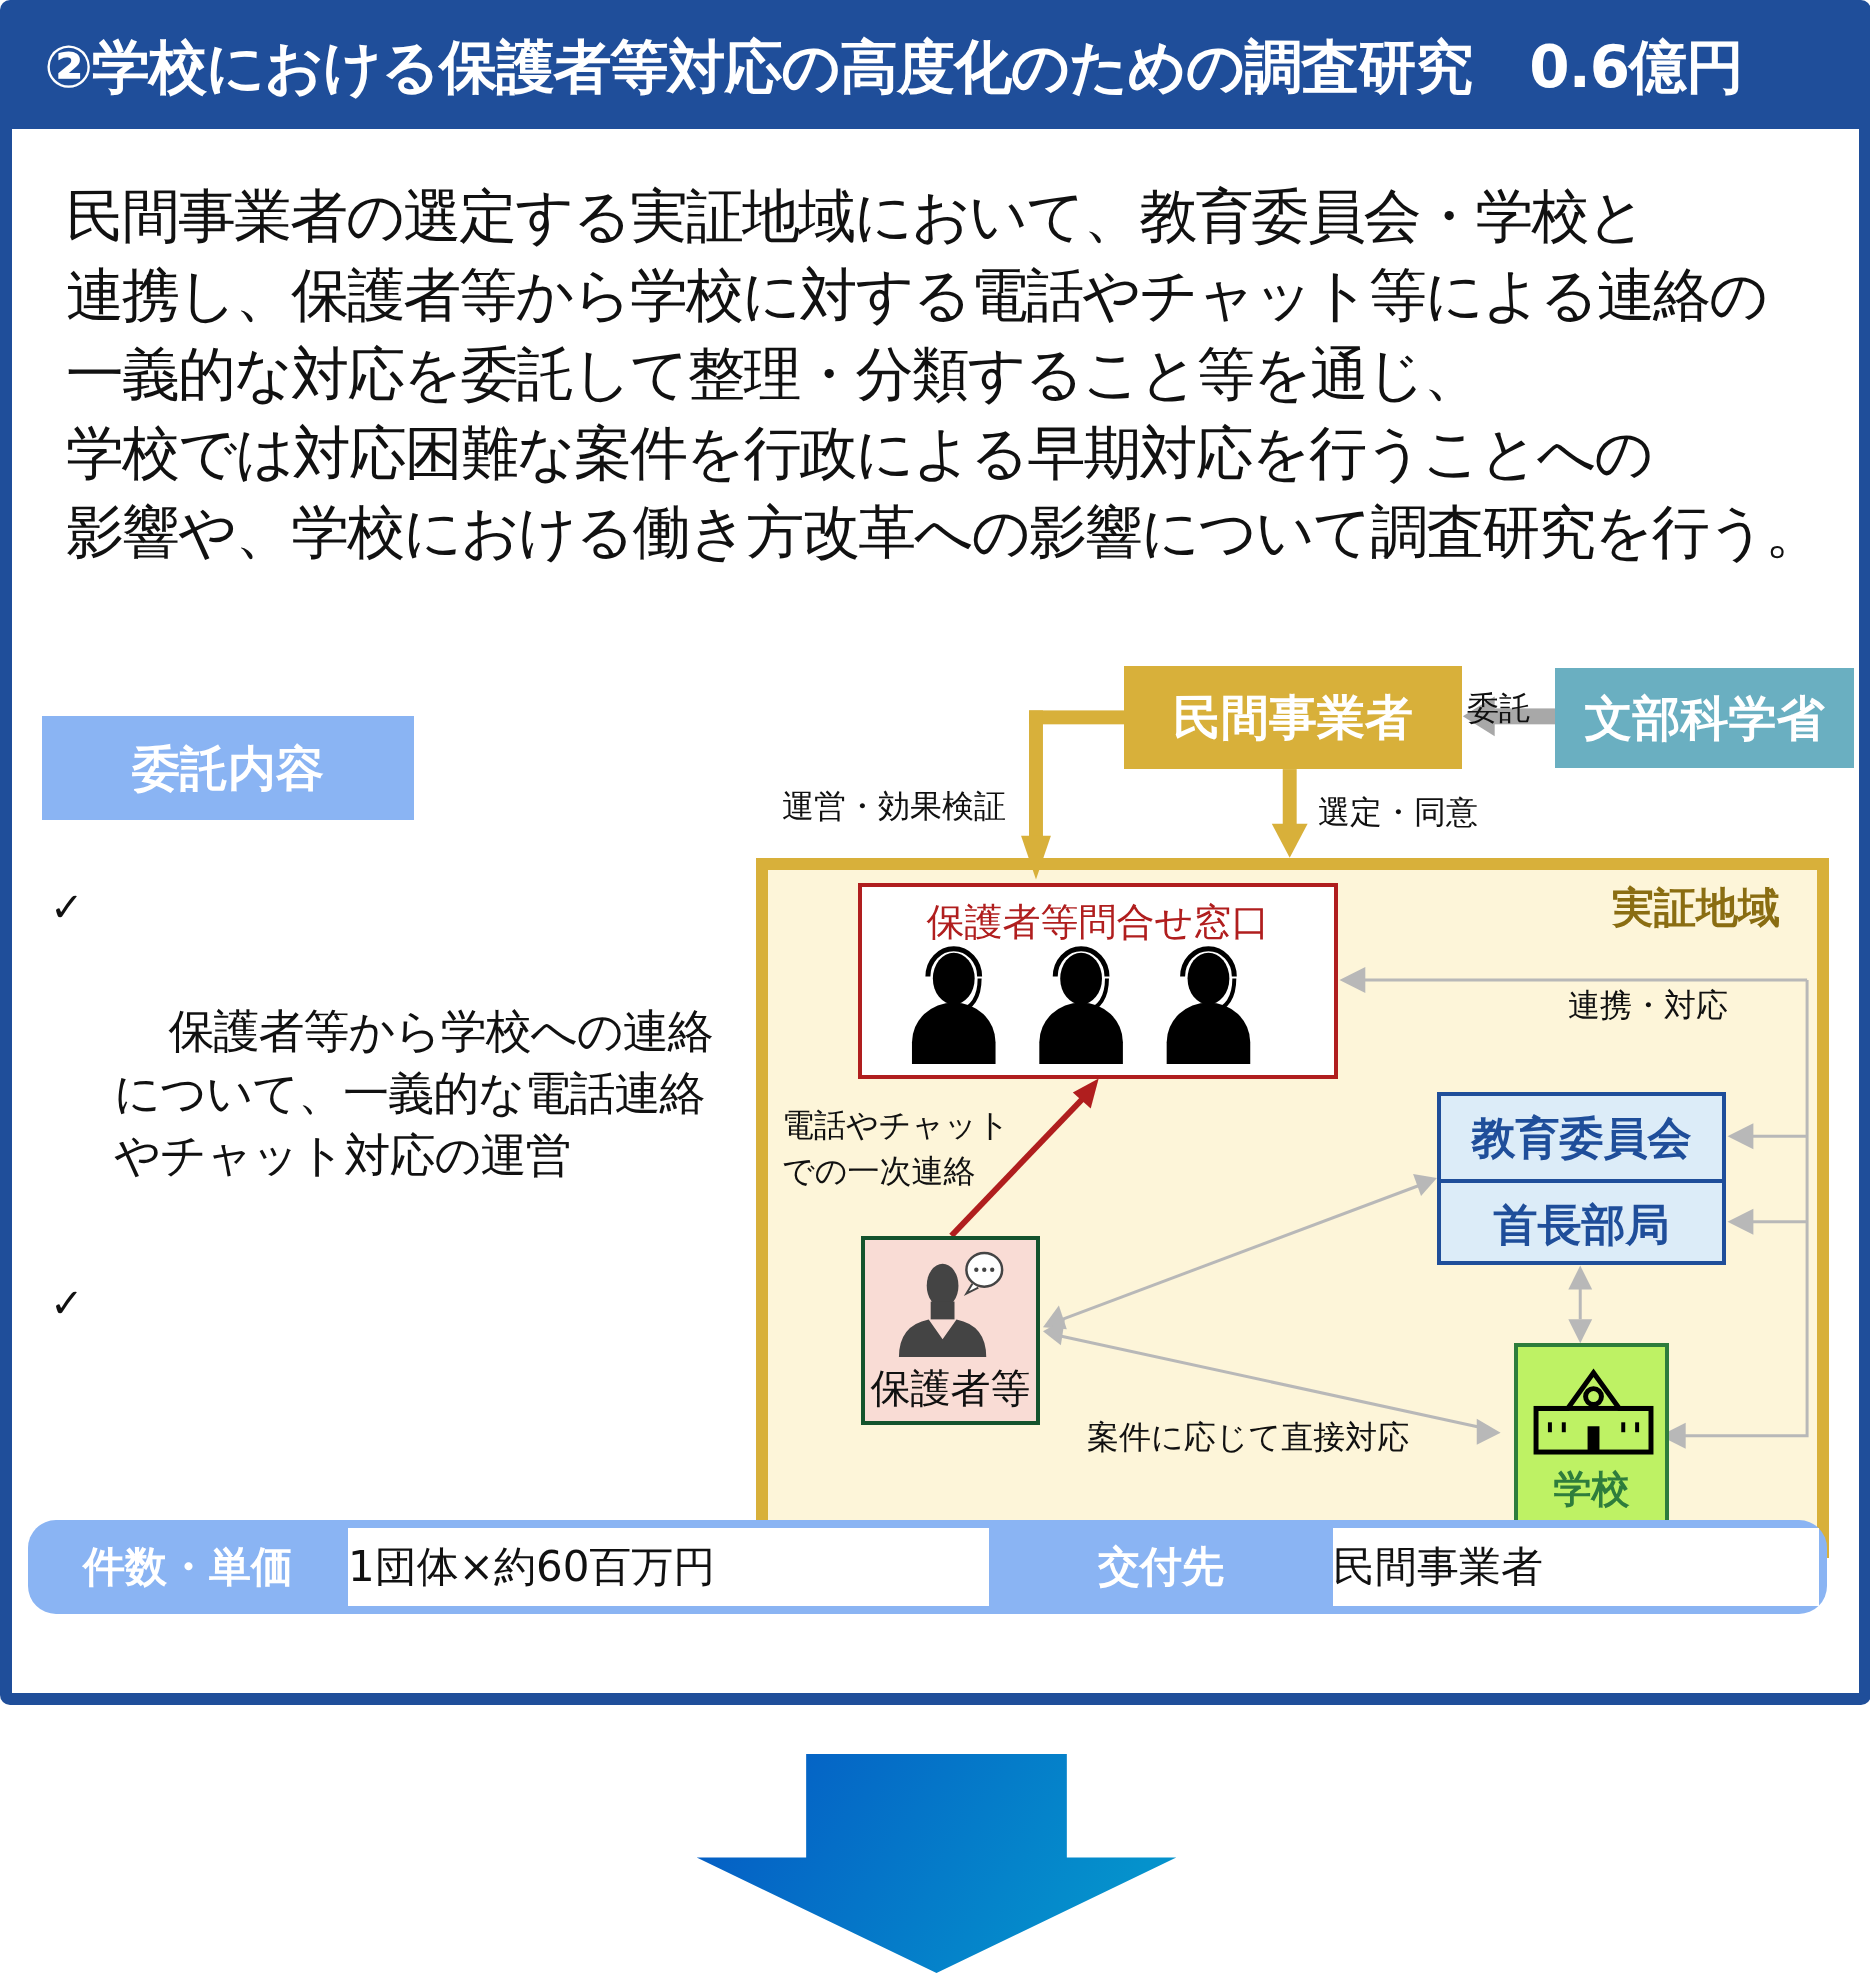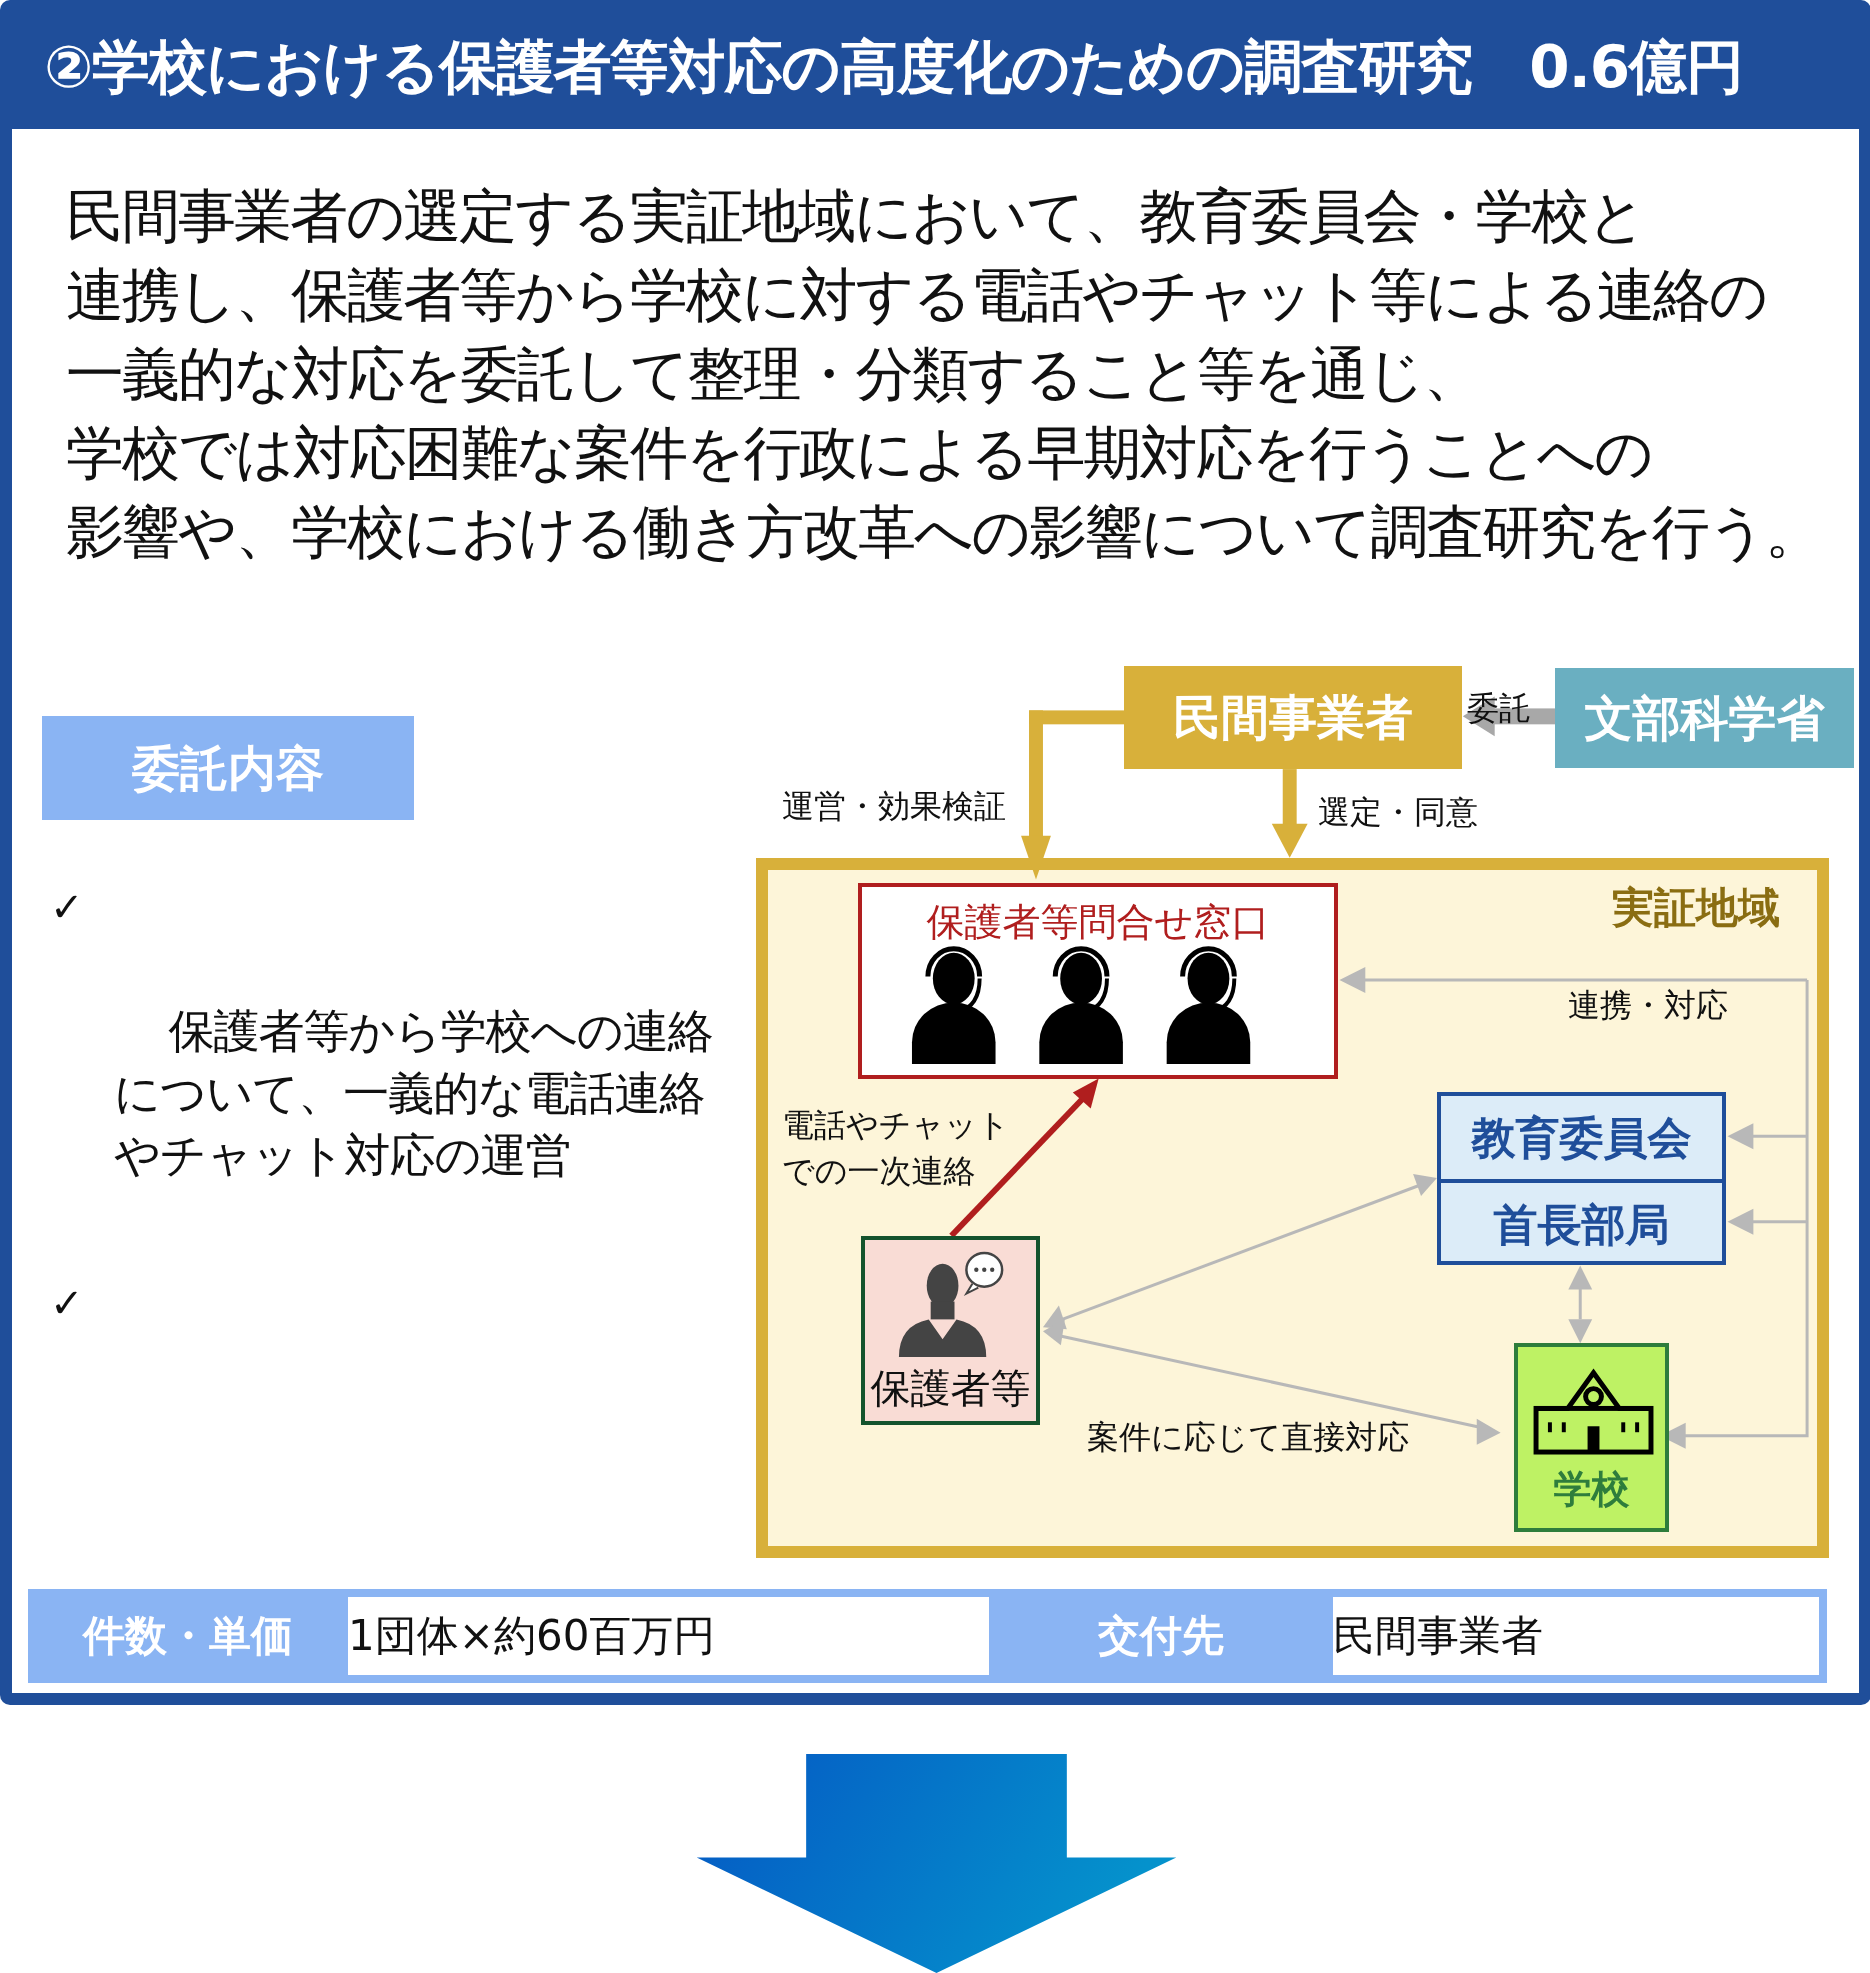--- a/index.html
+++ b/index.html
@@ -39,21 +39,21 @@
   .kyoiku { left:1437px; top:1092px; width:289px; height:173px; background:#dcecf8;
             border:4px solid #1f4e9a; box-sizing:border-box; }
   .kyoiku .cell { height:83px; line-height:83px; text-align:center; color:#1f4e9a;
                   font-weight:bold; font-size:44px; }
   .kyoiku .cell + .cell { border-top:4px solid #1f4e9a; }
   .gakko { left:1502px; top:1343px; width:155px; height:189px; background:#bef264;
            border:4px solid #2e7d3c; box-sizing:border-box;margin-left:12px; }
   .gakko-label { left:0; top:117px; width:100%; text-align:center; color:#2e7d3c;
                  font-weight:bold; font-size:38px; }
   
-  .footer { left:28px; top:1589px; width:1799px; height:94px; background:#8ab4f3; }
+  .footer { left:28px; top:1520px; width:1799px; height:94px; background:#8ab4f3;border-radius:28px; }
   .f-key { top:0; height:94px; line-height:94px; color:#fff; font-weight:bold;
            font-size:42px; text-align:center; }
   .f-val { top:8px; height:78px; line-height:78px; background:#fff; font-size:42px;
            box-sizing:border-box; }
   svg { position:absolute; left:0; top:0; }
 </style>
 </head>
 <body>
 
 <div class="abs panel"></div>

